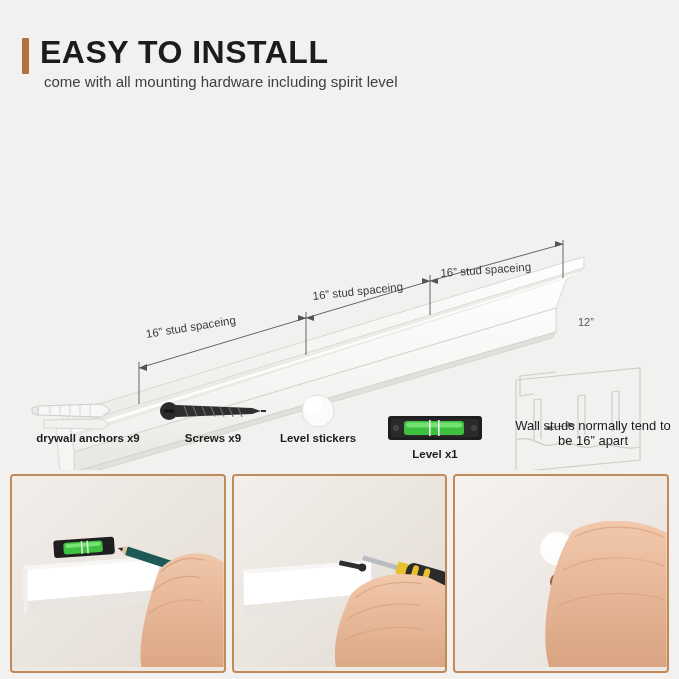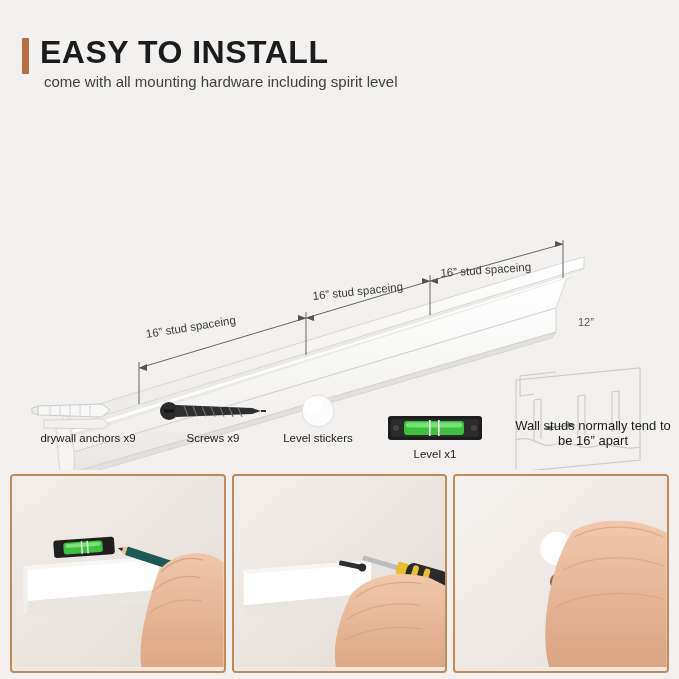--- a/index.html
+++ b/index.html
@@ -40,21 +40,21 @@
     font-family:"Liberation Sans", sans-serif;
   }
   .dim1{left:145px;top:228px;transform:rotate(-9deg);transform-origin:left top;}
   .dim2{left:312px;top:190px;transform:rotate(-6deg);transform-origin:left top;}
   .dim3{left:440px;top:167px;transform:rotate(-4deg);transform-origin:left top;}
 
   
   .parts{position:absolute;left:0;top:390px;width:679px;height:72px;}
   .part{position:absolute;text-align:center;}
   .part-label{
-    font-size:11.5px;color:#1c1c1c;white-space:nowrap;
+    font-size:11.5px;color:#1c1c1c;white-space:nowrap;font-weight:bold;
   }
   .part-art{position:relative;height:42px;}
 
   .studnote{
     position:absolute;left:508px;top:418px;width:170px;
     font-size:13px;color:#1c1c1c;line-height:15px;text-align:center;
   }
 
   
   .photos{

